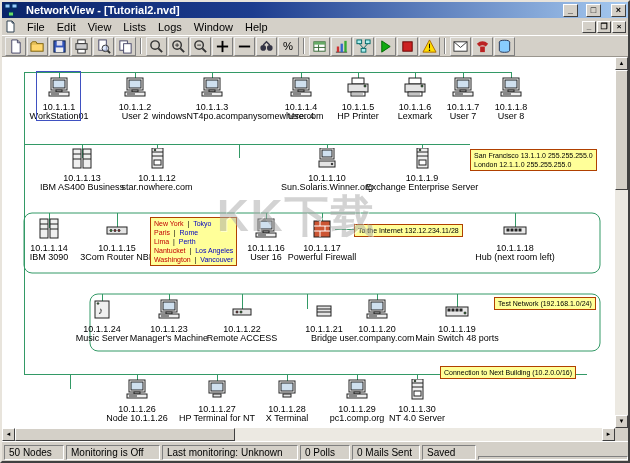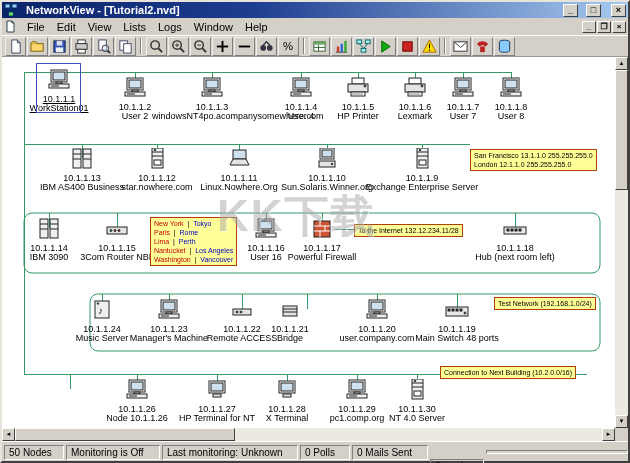--- a/index.html
+++ b/index.html
@@ -34,21 +34,21 @@
   .watermark{position:absolute;left:215px;top:130px;font-size:44px;font-weight:bold;letter-spacing:2px;color:#a8a8a8;opacity:.5;text-shadow:1px 1px 0 #fff;pointer-events:none;z-index:6}
   .vscroll{width:13px;background:#ece9e2;display:flex;flex-direction:column;flex:none}
   .hrow{height:13px;display:flex;flex:none}
   .hscroll{flex:1;background:#ece9e2;display:flex}
   .corner{width:13px;background:#d4d0c8;flex:none}
   .sb-btn{width:13px;height:13px;background:#d4d0c8;border:1px solid;border-color:#fff #404040 #404040 #fff;font-size:6px;line-height:11px;text-align:center;color:#000;flex:none}
   .vtrack{flex:1;position:relative}
   .vthumb{position:absolute;left:0;top:0;width:13px;height:120px;background:#d4d0c8;border:1px solid;border-color:#fff #404040 #404040 #fff}
   .htrack{flex:1;position:relative}
   .hthumb{position:absolute;left:0;top:0;height:13px;width:220px;background:#d4d0c8;border:1px solid;border-color:#fff #404040 #404040 #fff}
-  .statusbar{height:20px;display:flex;gap:2px;align-items:center;padding:2px 0 1px 2px;font-size:10px;border-top:1px solid #fff;flex:none}
+  .statusbar{height:20px;display:flex;gap:2px;align-items:flex-end;padding:2px 0 1px 2px;font-size:10px;border-top:1px solid #fff;flex:none}
   .sb-panel{border:1px solid;border-color:#808080 #fff #fff #808080;padding:1px 4px;white-space:nowrap;overflow:hidden;color:#000;flex:none}
   .sb-panel.fill{flex:1}
 </style>
 </head>
 <body>
 
 <div class="window">
 
   <div class="titlebar">
     <span class="app-icon">
@@ -271,21 +271,21 @@
           <line x1="375" y1="237" x2="375" y2="252" stroke="#339966"></line>
           <line x1="455" y1="237" x2="455" y2="252" stroke="#339966"></line>
           <line x1="68" y1="317" x2="68" y2="332" stroke="#339966"></line>
           <line x1="135" y1="317" x2="135" y2="332" stroke="#339966"></line>
           <line x1="215" y1="317" x2="215" y2="332" stroke="#339966"></line>
           <line x1="285" y1="317" x2="285" y2="332" stroke="#339966"></line>
           <line x1="355" y1="317" x2="355" y2="332" stroke="#339966"></line>
           <line x1="415" y1="317" x2="415" y2="332" stroke="#339966"></line>
         </svg>
       <div id="nodes">
-          <div class="node" style="left: -3px; top: 12px; text-decoration: underline;">
+          <div class="node" style="left: -3px; top: 20px;">
             <div class="sel"></div>
             <div class="dev-icon"><svg width="26" height="22" viewBox="0 0 26 22">
                 <g stroke="#222" fill="#fff">
                   <rect x="5" y="1" width="16" height="12"></rect>
                   <rect x="7" y="3" width="12" height="8" fill="#cfe0ef"></rect>
                   <rect x="10" y="13" width="6" height="2" fill="#ccc"></rect>
                   <rect x="3" y="15" width="20" height="4" fill="#eee"></rect>
                   <line x1="5" y1="17" x2="13" y2="17"></line>
                 </g>
               </svg></div>
@@ -403,30 +403,20 @@
                   <rect x="8" y="0" width="11" height="20"></rect>
                   <line x1="8" y1="4" x2="19" y2="4"></line>
                   <line x1="8" y1="8" x2="19" y2="8"></line>
                   <circle cx="11" cy="2" r="0.8" fill="#3c3"></circle>
                   <rect x="10" y="12" width="7" height="5" fill="#fff"></rect>
                 </g>
               </svg></div>
             <div class="nlabel">10.1.1.12</div>
             <div class="nlabel">star.nowhere.com</div>
           </div>
-          <div class="node" style="left: 177px; top: 91px;">
-            <div class="dev-icon"><svg width="26" height="22" viewBox="0 0 26 22">
-                <g stroke="#222" fill="#fff">
-                  <rect x="7" y="2" width="13" height="9" fill="#cfe0ef"></rect>
-                  <path d="M4 17 L7 11 h13 l3 6 z" fill="#e4e4e4"></path>
-                </g>
-              </svg></div>
-            <div class="nlabel">10.1.1.11</div>
-            <div class="nlabel">Linux.Nowhere.Org</div>
-          </div>
           <div class="node" style="left: 265px; top: 91px;">
             <div class="dev-icon"><svg width="26" height="22" viewBox="0 0 26 22">
                 <g stroke="#222" fill="#fff">
                   <rect x="6" y="0" width="14" height="11"></rect>
                   <rect x="8" y="2" width="10" height="7" fill="#cfe0ef"></rect>
                   <rect x="5" y="13" width="16" height="6" fill="#e4e4e4"></rect>
                   <circle cx="18" cy="16" r="0.8" fill="#222"></circle>
                 </g>
               </svg></div>
             <div class="nlabel">10.1.1.10</div>
@@ -539,21 +529,21 @@
             <div class="dev-icon"><svg width="26" height="22" viewBox="0 0 26 22">
                 <g stroke="#222" fill="#e4e4e4">
                   <rect x="4" y="10" width="18" height="6"></rect>
                   <circle cx="8" cy="13" r="1" fill="#c33"></circle>
                   <circle cx="12" cy="13" r="1" fill="#3c3"></circle>
                 </g>
               </svg></div>
             <div class="nlabel">10.1.1.22</div>
             <div class="nlabel">Remote ACCESS</div>
           </div>
-          <div class="node" style="left: 228px; top: 242px;">
+          <div class="node" style="left: 262px; top: 242px;">
             <div class="dev-icon"><svg width="26" height="22" viewBox="0 0 26 22">
                 <g stroke="#222" fill="#e4e4e4">
                   <rect x="6" y="7" width="14" height="10"></rect>
                   <line x1="6" y1="10" x2="20" y2="10"></line>
                   <line x1="6" y1="13" x2="20" y2="13"></line>
                 </g>
               </svg></div>
             <div class="nlabel">10.1.1.21</div>
             <div class="nlabel">Bridge</div>
           </div>
@@ -688,17 +678,17 @@
       <div class="sb-btn">►</div>
     </div>
     <div class="corner"></div>
   </div>
 
   <div class="statusbar" id="statusbar">
       <div class="sb-panel" style="width: 60px;">50 Nodes</div>
       <div class="sb-panel" style="width: 94px;">Monitoring is Off</div>
       <div class="sb-panel" style="width: 136px;">Last monitoring: Unknown</div>
       <div class="sb-panel" style="width: 50px;">0 Polls</div>
-      <div class="sb-panel" style="width: 76px;">0 Mails Sent</div>
+      <div class="sb-panel" style="width: 68px;">0 Mails Sent</div>
       <div class="sb-panel" style="width: 54px; margin-top: 29px;">Saved</div>
       <div class="sb-panel fill"></div>
     </div>
 </div>
 
 </body></html>

